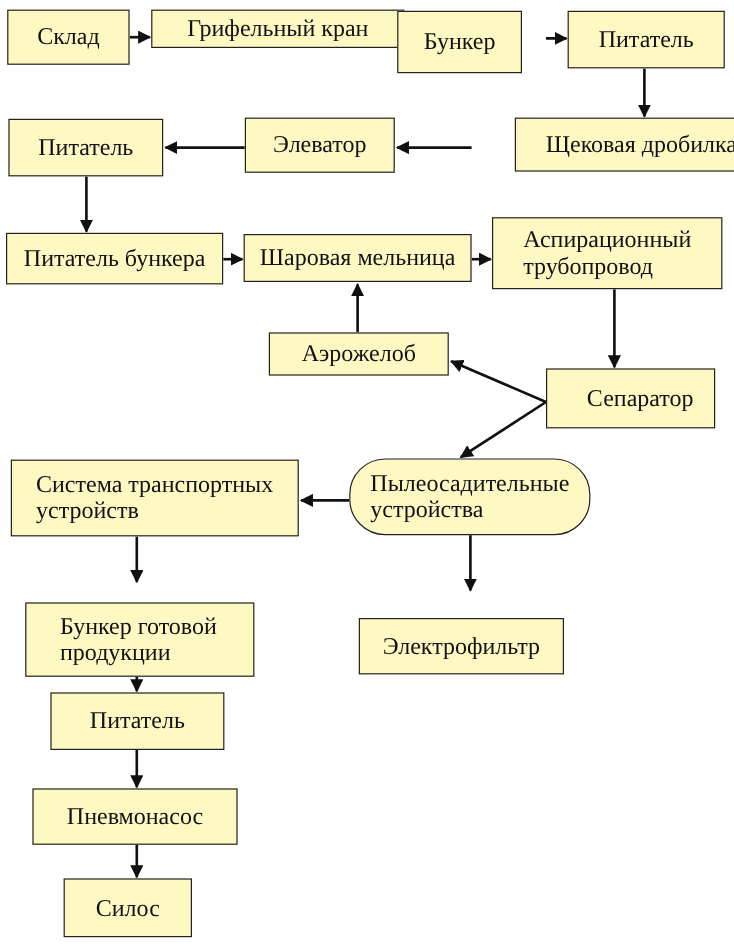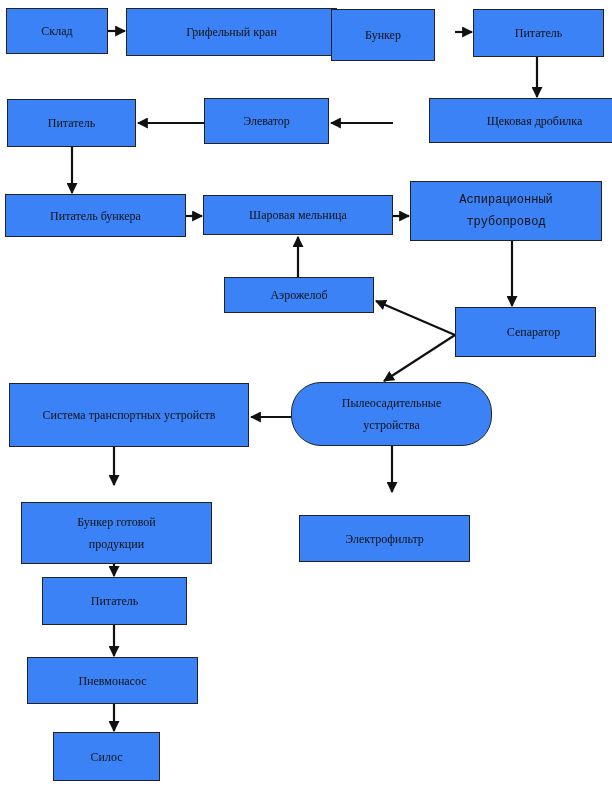--- a/index.html
+++ b/index.html
@@ -1,20 +1,20 @@
 <!DOCTYPE html>
 <html><head>
 <meta charset="utf-8">
 <style>
   html, body { margin:0; padding:0; background:#ffffff; }
   body { width:612px; height:790px; position:relative; overflow:hidden;
          font-family:"Liberation Serif","DejaVu Serif",serif; color:#111; }
   .node { position:absolute; box-sizing:border-box; border:1.5px solid #222;
-          background:#3b82f6; display:flex; align-items:center; justify-content:center;
-          text-align:center; font-size:12px; line-height:22px; padding:0 4px; }
+          background:#fef9c3; display:flex; align-items:center; justify-content:center;
+          font-size:20px; line-height:22px; padding:0 4px; }
   svg#edges { position:absolute; left:0; top:0; width:612px; height:790px; pointer-events:none; }
 </style>
 </head>
 <body>
 
 <svg id="edges">
   <defs>
     <marker id="arr" viewBox="0 0 10 10" refX="9" refY="5" markerWidth="5" markerHeight="5" orient="auto">
       <path d="M0,0 L10,5 L0,10 z" fill="#111"></path>
     </marker>
@@ -38,21 +38,21 @@
     <line x1="114" y1="447" x2="114" y2="485"></line>
     <line x1="114" y1="548" x2="114" y2="576"></line>
     <line x1="114" y1="625" x2="114" y2="656"></line>
     <line x1="114" y1="704" x2="114" y2="731"></line>
   </g>
 </svg>
 
 <div class="node" style="left:6px;top:8px;width:102px;height:46px;">
   <span>Склад</span>
   </div>
-<div class="node" style="left:126px;top:8px;width:211px;height:48px;">
+<div class="node" style="left:126px;top:8px;width:211px;height:32px;">
   <span>Грифельный кран</span>
   </div>
 <div class="node" style="left:331px;top:9px;width:104px;height:52px;">
   <span>Бункер</span>
   </div>
 <div class="node" style="left:473px;top:9px;width:131px;height:48px;">
   <span>Питатель</span>
   </div>
 <div class="node" style="left:393px;top:98px;width:211px;height:45px;margin-left:36px;">
   <span>Щековая дробилка</span>
@@ -62,21 +62,21 @@
   </div>
 <div class="node" style="left:7px;top:99px;width:129px;height:48px;">
   <span>Питатель</span>
   </div>
 <div class="node" style="left:5px;top:194px;width:181px;height:43px;">
   <span>Питатель бункера</span>
   </div>
 <div class="node" style="left:203px;top:195px;width:190px;height:40px;">
   <span>Шаровая мельница</span>
   </div>
-<div class="node" style="left:410px;top:181px;width:192px;height:60px;padding:0 30px;font-family:Liberation Mono, monospace;">
+<div class="node" style="left:410px;top:181px;width:192px;height:60px;padding:0 30px;">
   <span>Аспирационный трубопровод</span>
   </div>
 <div class="node" style="left:224px;top:277px;width:150px;height:36px;">
   <span>Аэрожелоб</span>
   </div>
 <div class="node" style="left:455px;top:307px;width:141px;height:50px;padding-left:20px;">
   <span>Сепаратор</span>
   </div>
 <div class="node" style="left:291px;top:382px;width:201px;height:64px;padding:0 24px;border-radius:30px;">
   <span>Пылеосадительные устройства</span>

